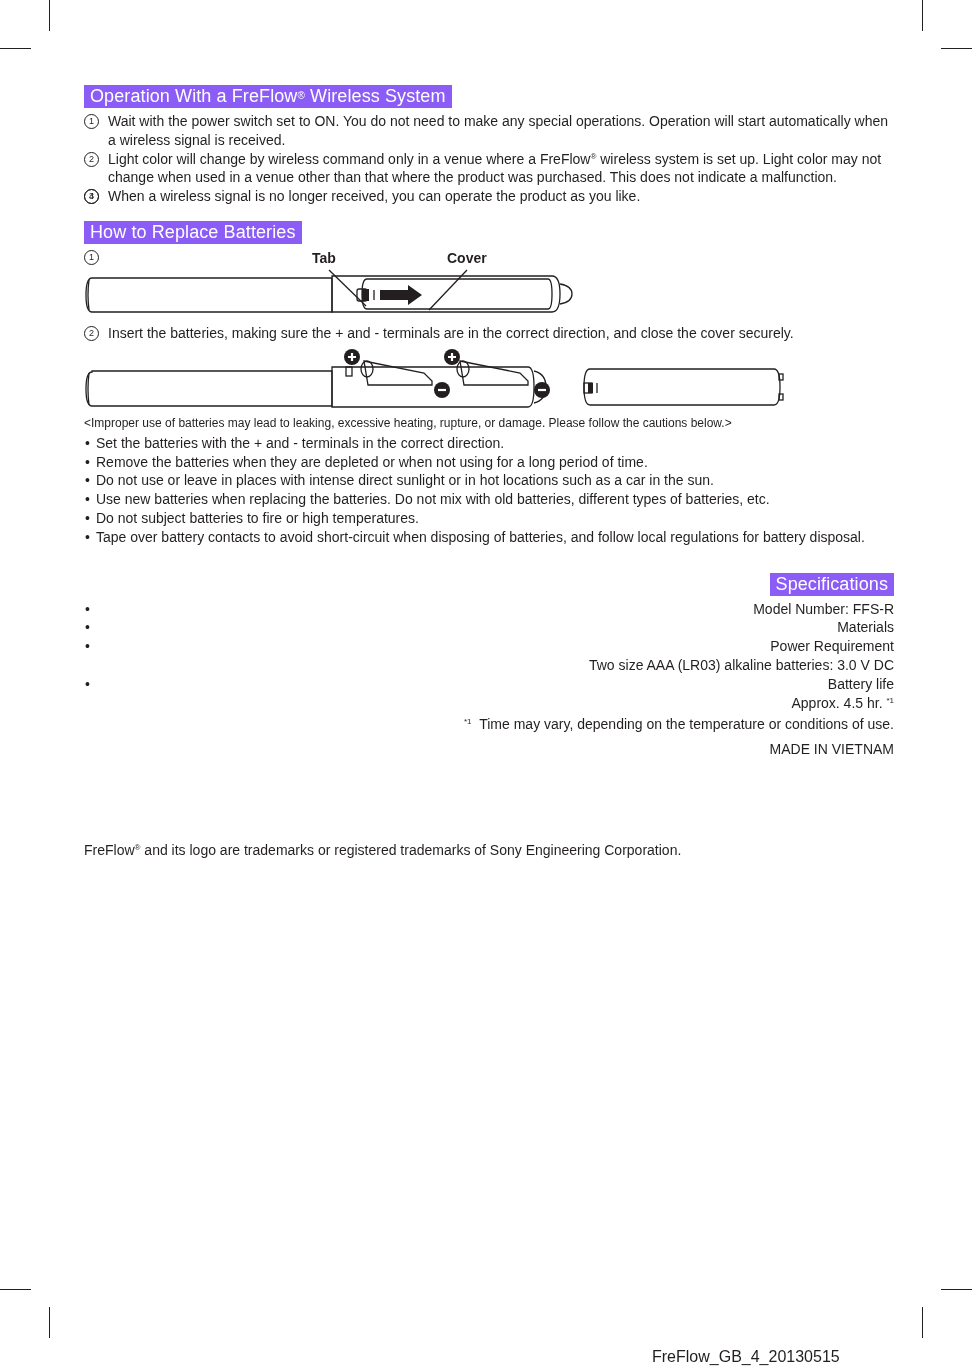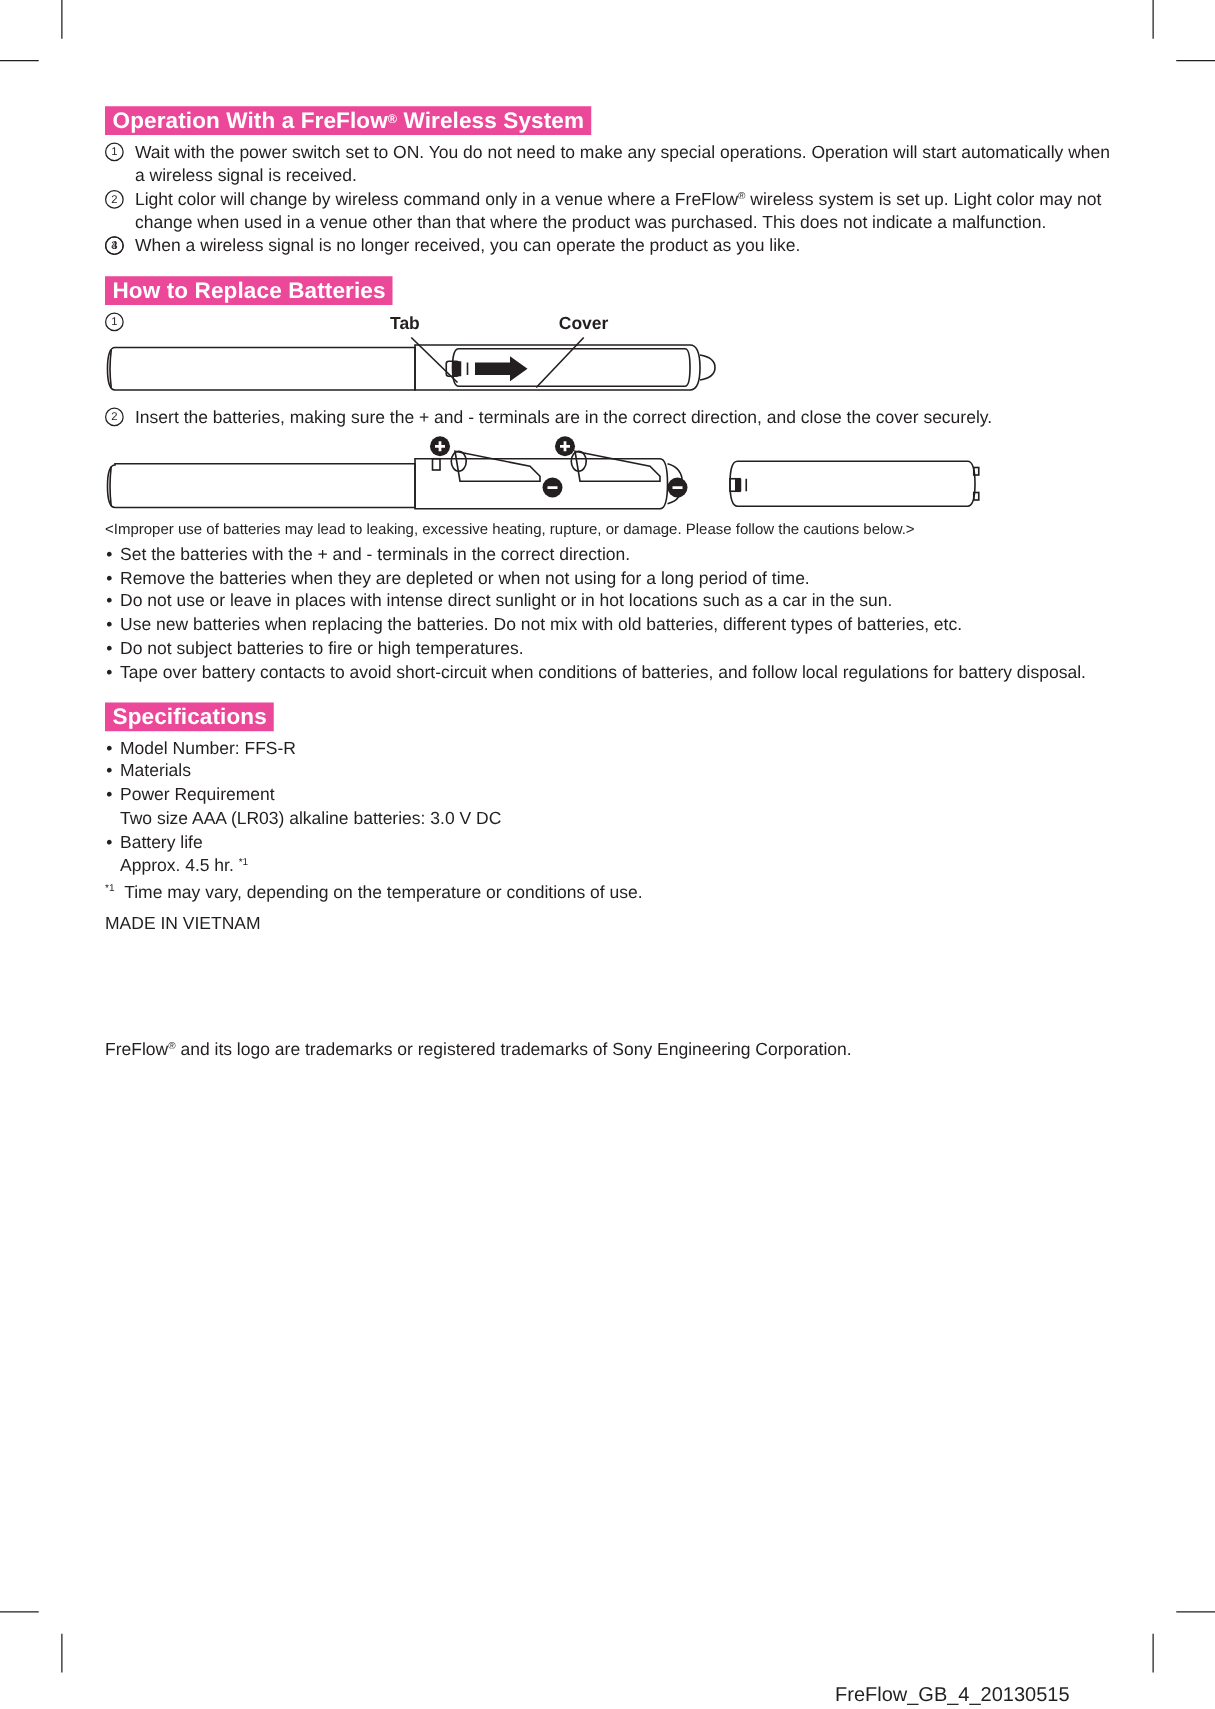--- a/index.html
+++ b/index.html
@@ -4,43 +4,43 @@
 <style>
   html, body { margin: 0; padding: 0; background: #ffffff; }
   body {
     width: 972px; height: 1367px; position: relative; overflow: hidden;
     font-family: "Liberation Sans", "DejaVu Sans", sans-serif;
     color: #231f20;
   }
   .crop { position: absolute; background: #231f20; }
   .content { position: absolute; left: 84px; top: 85px; width: 810px; }
   .sec-head {
-    display: inline-block; background: #ec4899; color: #ffffff;
-    font-weight: bold; font-size: 18px; line-height: 23px;
+    display: inline-block; background: #8b5cf6; color: #ffffff;
+    font-weight: normal; font-size: 18px; line-height: 23px;
     padding: 0 6px 0 6px; letter-spacing: 0.1px;
   }
   .sec-head sup { font-size: 10px; vertical-align: top; position: relative; top: -1px; }
   ol.num { list-style: none; margin: 4px 0 0 0; padding: 0; }
   ol.num li {
     position: relative; padding-left: 24px; font-size: 14px; line-height: 18.8px;
   }
   ol.num li .n {
     position: absolute; left: 0; top: 2px; width: 13px; height: 13px;
     border: 1px solid #231f20; border-radius: 50%;
     font-size: 9px; line-height: 13px; text-align: center;
   }
   sup.r { font-size: 8px; vertical-align: top; position: relative; top: -2px; }
   .warn { font-weight: normal; font-size: 12px; line-height: 21px; margin: 0; }
   ul.bul { list-style: none; margin: 0; padding: 0; }
   ul.bul li { position: relative; padding-left: 12px; font-size: 14px; line-height: 18.8px; }
   ul.bul li::before { content: "•"; position: absolute; left: 1px; top: 0; }
   .sub { display: block; }
   .foot { font-size: 14px; line-height: 18.8px; }
   .label-bold { font-weight: bold; font-size: 14px; position: absolute; }
-  .docid { position: absolute; left: 668px; top: 1348px; font-size: 16px; text-align: right; }
+  .docid { position: absolute; left: 652px; top: 1348px; font-size: 16px; text-align: right; }
 </style>
 </head>
 <body>
 
 <div class="crop" style="left:49px;top:0;width:1px;height:31px;"></div>
 <div class="crop" style="left:0;top:48px;width:31px;height:1px;"></div>
 <div class="crop" style="left:922px;top:0;width:1px;height:31px;"></div>
 <div class="crop" style="left:941px;top:48px;width:31px;height:1px;"></div>
 <div class="crop" style="left:0;top:1289px;width:31px;height:1px;"></div>
 <div class="crop" style="left:49px;top:1307px;width:1px;height:31px;"></div>
@@ -129,25 +129,25 @@
       </svg>
     </div>
 
     <p class="warn">&lt;Improper use of batteries may lead to leaking, excessive heating, rupture, or damage. Please follow the cautions below.&gt;</p>
     <ul class="bul">
       <li>Set the batteries with the + and - terminals in the correct direction.</li>
       <li>Remove the batteries when they are depleted or when not using for a long period of time.</li>
       <li>Do not use or leave in places with intense direct sunlight or in hot locations such as a car in the sun.</li>
       <li>Use new batteries when replacing the batteries. Do not mix with old batteries, different types of batteries, etc.</li>
       <li>Do not subject batteries to fire or high temperatures.</li>
-      <li>Tape over battery contacts to avoid short-circuit when conditions of batteries, and follow local regulations for battery disposal.</li>
+      <li>Tape over battery contacts to avoid short-circuit when disposing of batteries, and follow local regulations for battery disposal.</li>
     </ul>
   </section>
 
-  <section style="margin-top:15px;">
+  <section style="margin-top:26px;text-align:right;">
     <div class="sec-head">Specifications</div>
     <ul class="bul" style="margin-top:4px;">
       <li><span>Model Number: FFS-R</span></li>
       <li><span>Materials</span></li>
       <li><span>Power Requirement</span><span class="sub">Two size AAA (LR03) alkaline batteries: 3.0 V DC</span></li>
       <li><span>Battery life</span><span class="sub"><span>Approx. 4.5 hr. </span><sup class="r">*1</sup></span></li>
     </ul>
     <div class="foot" style="margin-top:3px;"><sup class="r">*1</sup>&nbsp;&nbsp;<span>Time may vary, depending on the temperature or conditions of use.</span></div>
     <div class="foot" style="margin-top:6px;">MADE IN VIETNAM</div>
   </section>

